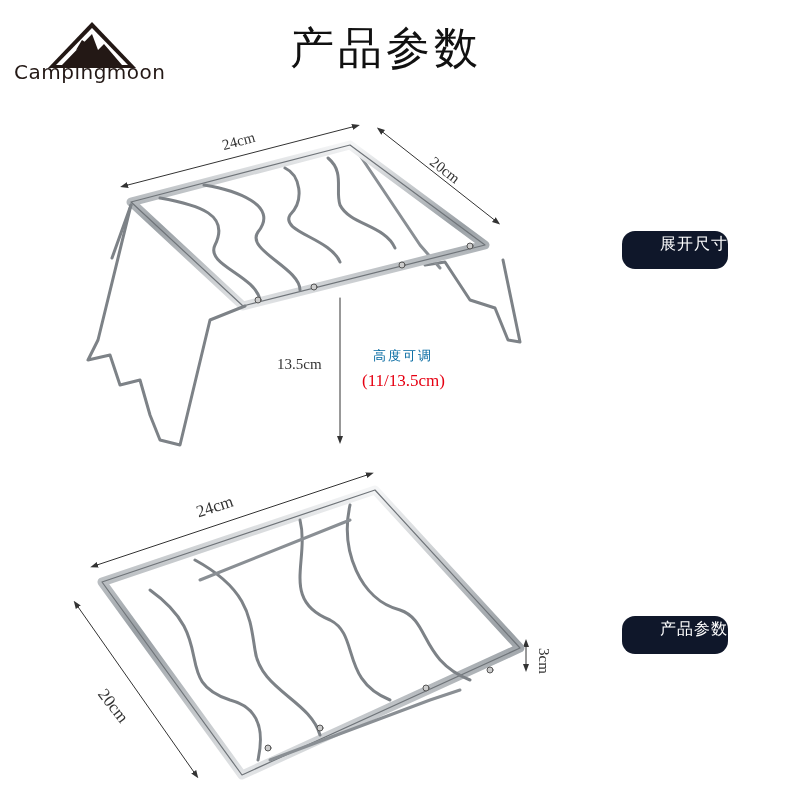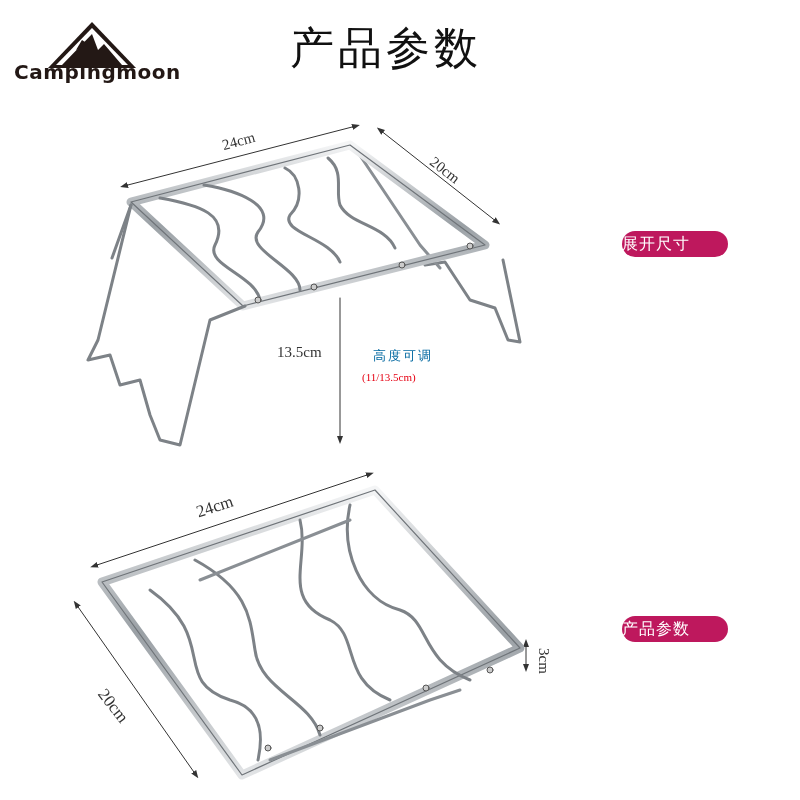--- a/index.html
+++ b/index.html
@@ -1,25 +1,25 @@
 <!DOCTYPE html>
 <html><head>
 <meta charset="utf-8">
 <style>
   html,body{margin:0;padding:0;background:#ffffff;}
   body{width:800px;height:800px;position:relative;overflow:hidden;font-family:"DejaVu Serif",serif;}
   .logo{position:absolute;left:12px;top:10px;width:160px;height:80px;}
-  .logo-text{position:absolute;left:14px;top:60px;font-family:"DejaVu Sans",sans-serif;font-weight:bold;font-size:20px;letter-spacing:0.5px;color:#231815;}
+  .logo-text{position:absolute;left:14px;top:60px;font-family:"DejaVu Sans",sans-serif;font-weight:normal;font-size:20px;letter-spacing:0.5px;color:#231815;}
   .page-title{position:absolute;left:290px;top:18px;font-family:"DejaVu Serif","Liberation Serif",serif;font-size:44px;color:#111;letter-spacing:4px;line-height:60px;text-align:center;}
-  .pill{position:absolute;height:26px;width:106px;border-radius:13px;background:#be185d;color:#fff;font-family:"DejaVu Sans",sans-serif;font-size:16px;line-height:26px;text-align:left;letter-spacing:1px;}
+  .pill{position:absolute;height:38px;width:106px;border-radius:13px;background:#0f172a;color:#fff;font-family:"DejaVu Sans",sans-serif;font-size:16px;line-height:26px;text-align:right;letter-spacing:1px;}
   .pill.unfold{left:622px;top:231px;}
   .pill.fold{left:622px;top:616px;}
   .dim{position:absolute;font-family:"Liberation Serif","DejaVu Serif",serif;font-size:15px;color:#333;white-space:nowrap;}
   .red{color:#0369a1;font-family:"DejaVu Sans",sans-serif;font-size:13px;}
-  .red2{color:#e60012;font-family:"Liberation Serif","DejaVu Serif",serif;font-size:11px;}
+  .red2{color:#e60012;font-family:"Liberation Serif","DejaVu Serif",serif;font-size:17px;}
   svg.art{position:absolute;left:0;top:0;}
 </style>
 </head>
 <body>
 
 <div class="logo">
   <svg width="160" height="60" viewBox="0 0 160 60">
     <polygon points="80,12 36,58 124,58" fill="#231815"></polygon>
     <polygon points="80,18 44,55 116,55" fill="#fff"></polygon>
     <polygon points="80,24 50,55 110,55 92,34 86,40" fill="#231815"></polygon>
@@ -83,21 +83,21 @@
     <path d="M270,760 L430,700 L460,690" stroke="#8a8f94" stroke-width="3"></path>
     <circle cx="268" cy="748" r="3" fill="#ccc" stroke="#555"></circle>
     <circle cx="320" cy="728" r="3" fill="#ccc" stroke="#555"></circle>
     <circle cx="426" cy="688" r="3" fill="#ccc" stroke="#555"></circle>
     <circle cx="490" cy="670" r="3" fill="#ccc" stroke="#555"></circle>
   </g>
 </svg>
 
 <div class="dim" style="left:222px;top:133px;transform:rotate(-15deg);">24cm</div>
 <div class="dim" style="left:428px;top:162px;transform:rotate(38deg);">20cm</div>
-<div class="dim" style="left:277px;top:344px;">13.5cm</div>
+<div class="dim" style="left:277px;top:356px;">13.5cm</div>
 <div class="dim red" style="left:373px;top:347px;letter-spacing:2px;">高度可调</div>
 <div class="dim red2" style="left:362px;top:371px;">(11/13.5cm)</div>
 <div class="pill unfold">展开尺寸</div>
 
 <div class="dim" style="left:196px;top:497px;font-size:17px;transform:rotate(-18deg);">24cm</div>
 <div class="dim" style="left:94px;top:696px;font-size:17px;transform:rotate(52deg);">20cm</div>
 <div class="dim" style="left:530px;top:648px;transform:rotate(90deg);transform-origin:left top;left:552px;">3cm</div>
 <div class="pill fold">产品参数</div>
 
 </body></html>

